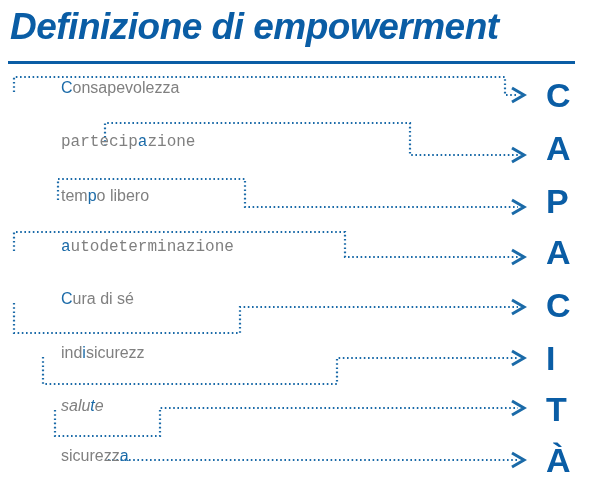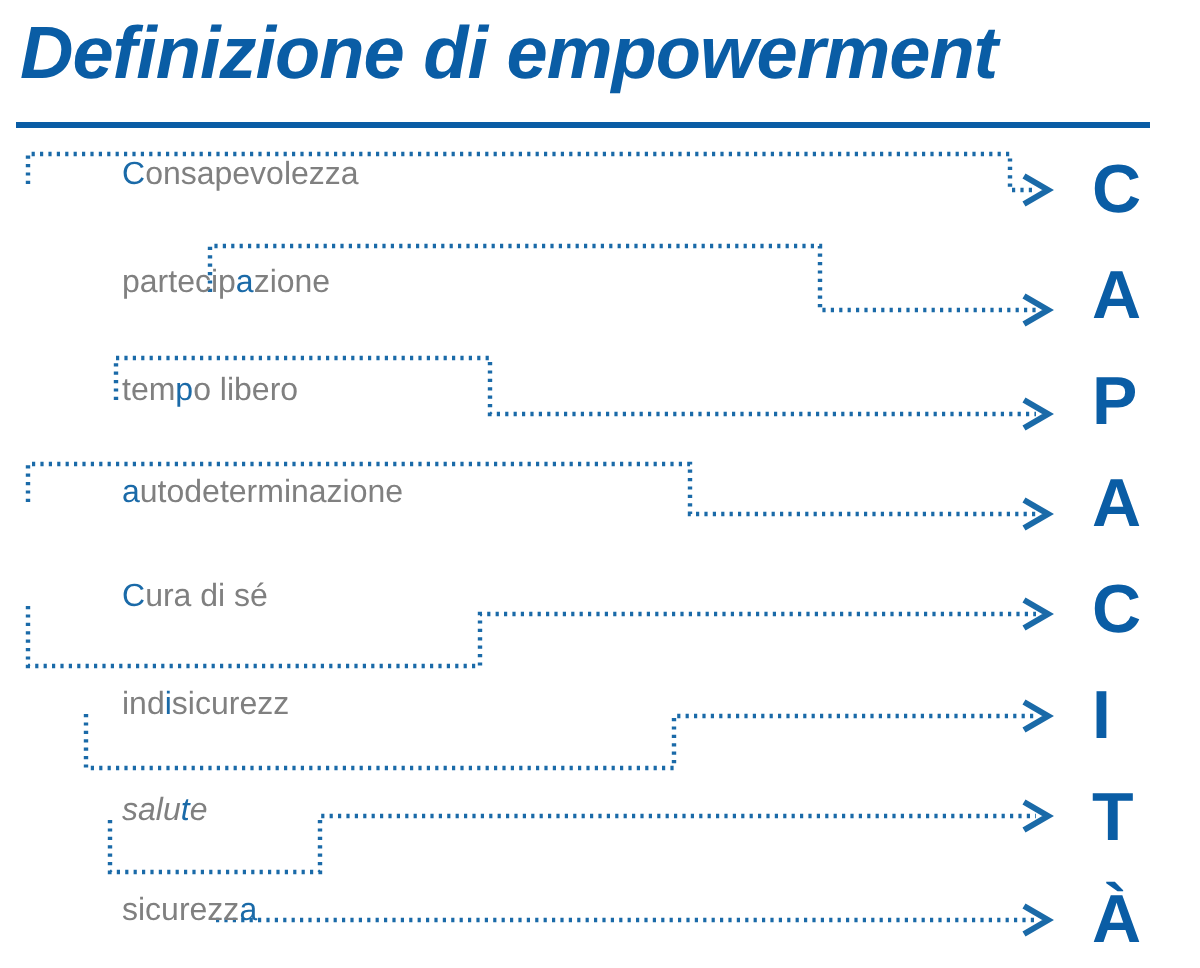--- a/index.html
+++ b/index.html
@@ -112,27 +112,27 @@
     <path class="head" d="M512,250 L524,257 L512,264"></path>
     <path class="head" d="M512,300 L524,307 L512,314"></path>
     <path class="head" d="M512,351 L524,358 L512,365"></path>
     <path class="head" d="M512,401 L524,408 L512,415"></path>
     <path class="head" d="M512,453 L524,460 L512,467"></path>
   </svg>
 
   <div class="term" style="top: 80px;">
     <span></span><span class="hl">C</span><span>onsapevolezza</span>
   </div>
-  <div class="term" style="top: 134px;">
+  <div class="term" style="top: 134px; font-family: Liberation Mono, monospace;">
     <span>partecip</span><span class="hl">a</span><span>zione</span>
   </div>
   <div class="term" style="top: 188px; text-align: center;">
     <span>tem</span><span class="hl">p</span><span>o libero</span>
   </div>
-  <div class="term" style="top: 239px;">
+  <div class="term" style="top: 239px; font-family: Liberation Mono, monospace;">
     <span></span><span class="hl">a</span><span>utodeterminazione</span>
   </div>
   <div class="term" style="top: 291px;">
     <span></span><span class="hl">C</span><span>ura di sé</span>
   </div>
   <div class="term" style="top: 345px;">
     <span>ind</span><span class="hl">i</span><span>sicurezz</span>
   </div>
   <div class="term" style="top: 398px; font-style: italic;">
     <span>salu</span><span class="hl">t</span><span>e</span>

